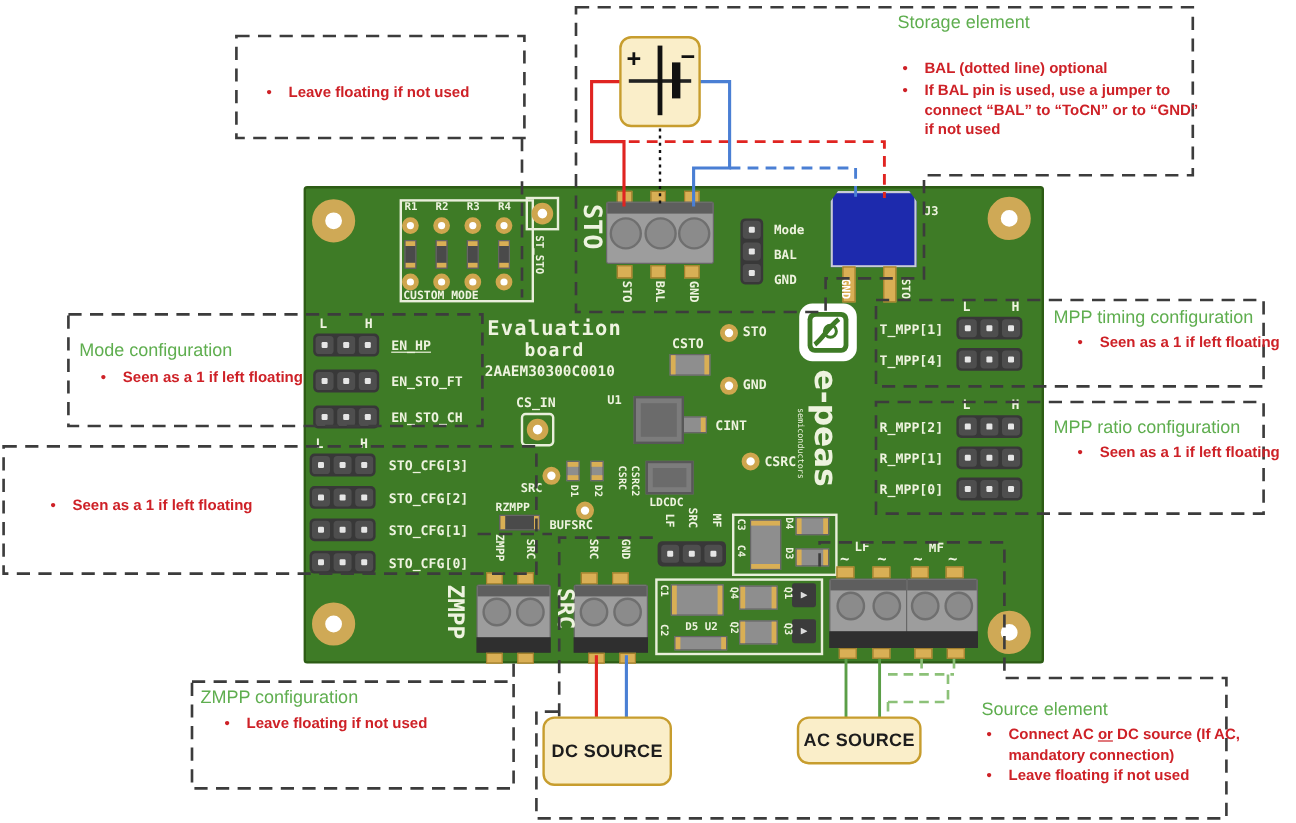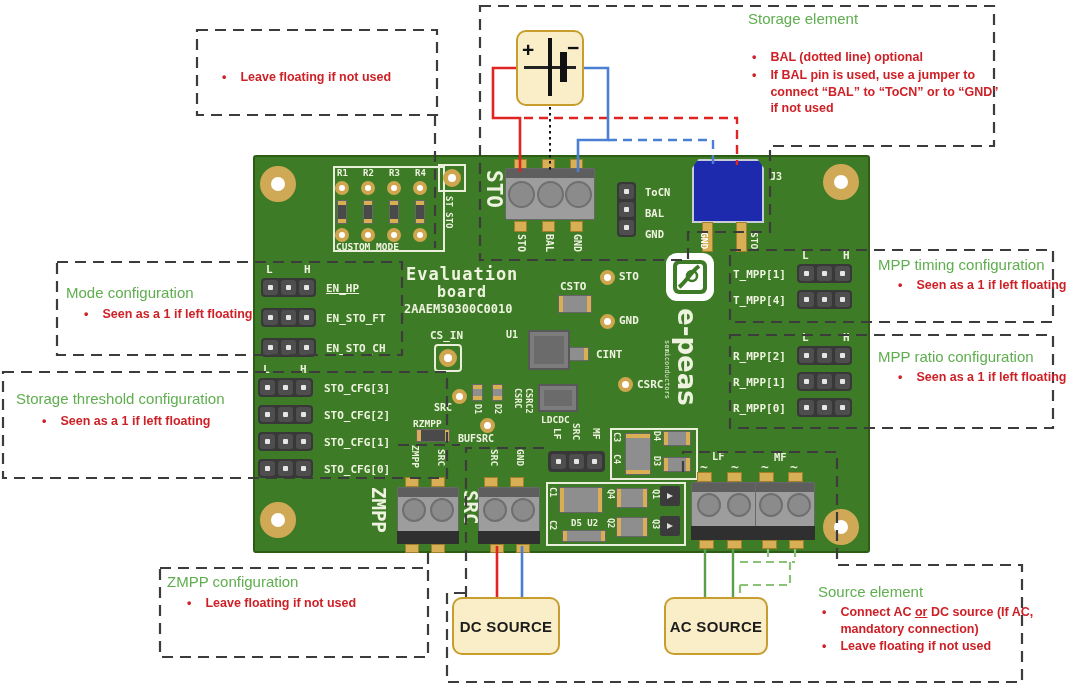--- a/index.html
+++ b/index.html
@@ -97,21 +97,21 @@
   <div class="pad" style="left:570px;top:221px;width:13px;height:11px;"></div>
   <div class="silk vt" style="left:516px;top:234px;font-size:10px;">STO</div>
   <div class="silk vt" style="left:544px;top:234px;font-size:10px;">BAL</div>
   <div class="silk vt" style="left:572px;top:234px;font-size:10px;">GND</div>
 
   <div class="jmp v" style="left:617px;top:182px;">
     <div class="p"></div>
     <div class="p"></div>
     <div class="p"></div>
   </div>
-  <div class="silk" style="left:645px;top:186px;font-size:10.5px;">ToCN</div>
+  <div class="silk" style="left:645px;top:186px;font-size:10.5px;">Mode</div>
   <div class="silk" style="left:645px;top:207px;font-size:10.5px;">BAL</div>
   <div class="silk" style="left:645px;top:228px;font-size:10.5px;">GND</div>
 
   <div class="abs" style="left:692px;top:159px;width:72px;height:64px;background:#1d2aad;border:2px solid #c9cbd6;
        clip-path:polygon(9% 0,91% 0,100% 14%,100% 100%,0 100%,0 14%);box-sizing:border-box;z-index:3;"></div>
   <div class="pad" style="left:702px;top:222px;width:11px;height:30px;"></div>
   <div class="pad" style="left:736px;top:222px;width:11px;height:30px;"></div>
   <div class="silk vt" style="left:699px;top:232px;font-size:9.5px;color:#fff;">GND</div>
   <div class="silk vt" style="left:749px;top:232px;font-size:9.5px;">STO</div>
   <div class="silk" style="left:770px;top:171px;font-size:10px;">J3</div>
@@ -366,41 +366,40 @@
   </svg>
 
   <div class="ybox" style="left:516px;top:30px;width:68px;height:76px;"></div>
   <div class="abs" style="left:524px;top:66px;width:52px;height:3px;background:#222;z-index:7;"></div>
   <div class="abs" style="left:548px;top:38px;width:4px;height:58px;background:#111;z-index:7;"></div>
   <div class="abs" style="left:560px;top:52px;width:7px;height:30px;background:#111;z-index:7;"></div>
   <div class="abs" style="left:522px;top:38px;font-size:21px;font-weight:bold;color:#111;z-index:7;">+</div>
   <div class="abs" style="left:567px;top:36px;font-size:21px;font-weight:bold;color:#111;z-index:7;">−</div>
 
   <div class="ybox" style="left:452px;top:597px;width:108px;height:58px;">DC SOURCE</div>
-  <div class="ybox" style="left:664px;top:597px;width:104px;height:58px;">AC SOURCE</div>
+  <div class="ybox" style="left:664px;top:597px;width:104px;height:40px;">AC SOURCE</div>
 
   <div class="ann-bullet" style="left:222px;top:69px;">
     <span class="dot">•</span><span>Leave floating if not used</span>
   </div>
 
   <div class="ann-title" style="left:748px;top:10px;">Storage element</div>
   <div class="ann-bullet" style="left:752px;top:49px;width:250px;">
     <span class="dot">•</span><span>BAL (dotted line) optional</span>
   </div>
   <div class="ann-bullet" style="left:752px;top:67px;width:256px;display:flex;">
     <span class="dot">•</span>
       <span>If BAL pin is used, use a jumper to connect “BAL” to “ToCN” or to “GND” if not used</span>
   </div>
 
   <div class="ann-title" style="left:66px;top:284px;">Mode configuration</div>
   <div class="ann-bullet" style="left:84px;top:306px;">
     <span class="dot">•</span><span>Seen as a 1 if left floating</span>
   </div>
 
-  <div class="ann-title" style="left:16px;top:390px;">Storage threshold configuration</div>
   <div class="ann-bullet" style="left:42px;top:413px;">
     <span class="dot">•</span><span>Seen as a 1 if left floating</span>
   </div>
 
   <div class="ann-title" style="left:878px;top:256px;">MPP timing configuration</div>
   <div class="ann-bullet" style="left:898px;top:277px;">
     <span class="dot">•</span><span>Seen as a 1 if left floating</span>
   </div>
 
   <div class="ann-title" style="left:878px;top:348px;">MPP ratio configuration</div>

